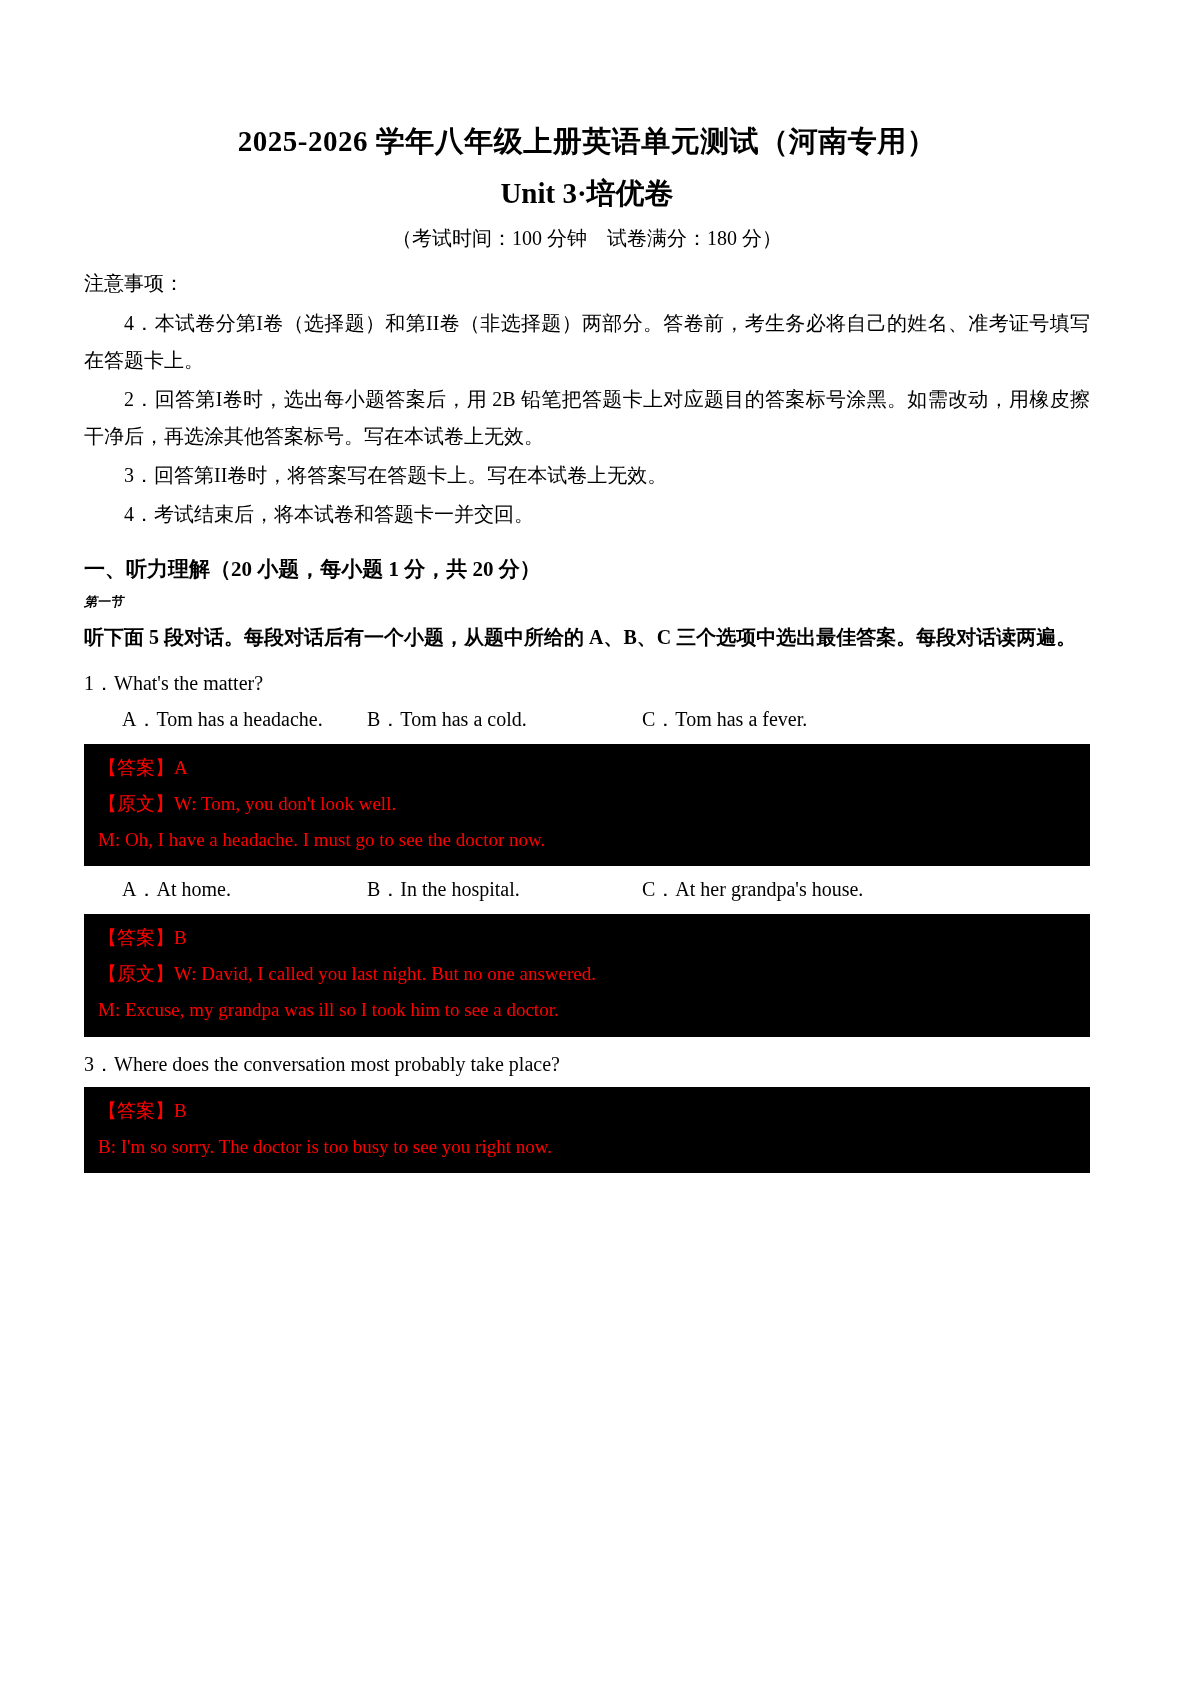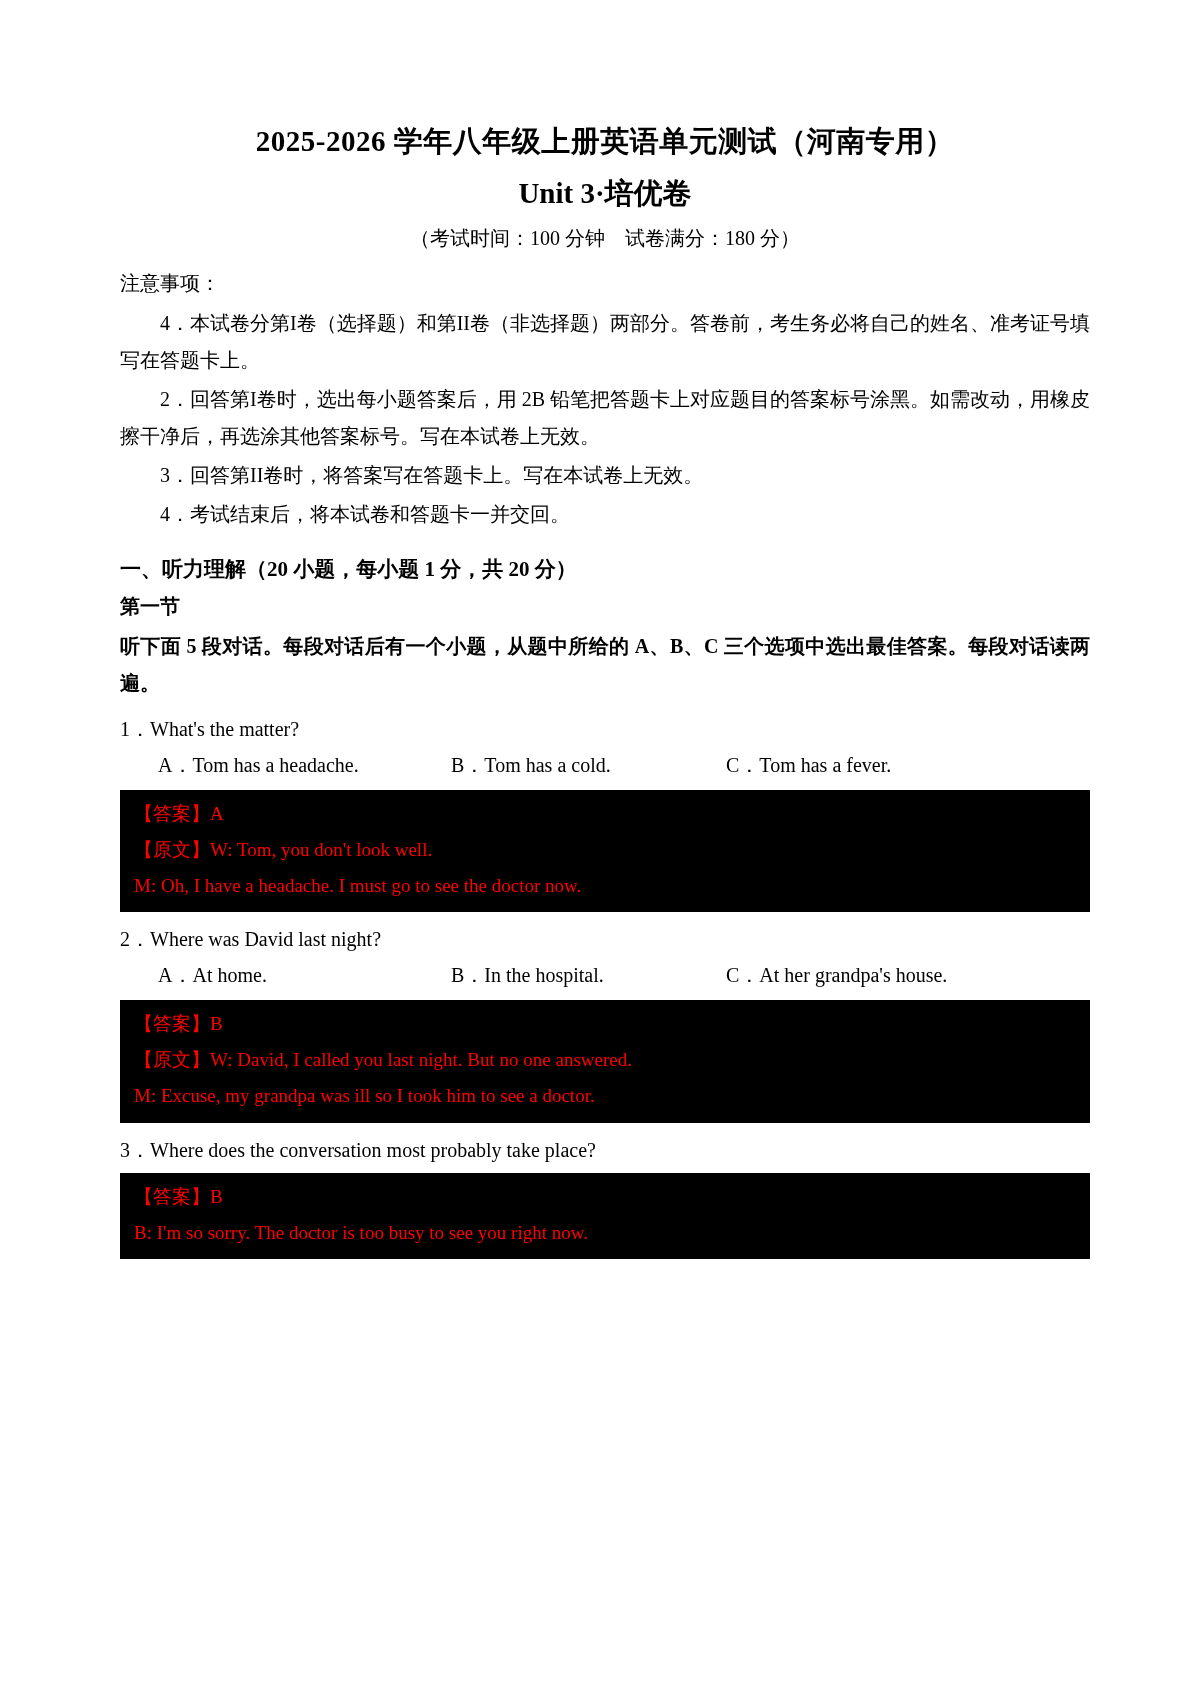--- a/index.html
+++ b/index.html
@@ -11,21 +11,21 @@
     font-family: "Liberation Serif", serif;
     color: #000000;
   }
   .page {
     position: relative;
     width: 1190px;
     height: 1682px;
     margin: 0 auto;
     background: #ffffff;
     box-sizing: border-box;
-    padding: 120px 100px 60px 120px;
+    padding: 120px 100px 60px 84px;
     overflow: hidden;
   }
   .doc-title {
     text-align: center;
     font-weight: bold;
     font-size: 29px;
     line-height: 1.5;
     margin: 0 0 4px 0;
     letter-spacing: 0.5px;
   }
@@ -51,23 +51,24 @@
     margin: 0 0 2px 0;
     text-indent: 40px;
     text-align: justify;
   }
   .section-head {
     font-size: 21px;
     font-weight: bold;
     margin: 22px 0 10px 0;
   }
   .subsection-head {
-    font-size: 20px;
+    font-size: 13px;
     font-weight: bold;
     margin: 8px 0 8px 0;
+    font-style: italic;
   }
   .instruction {
     font-size: 20px;
     font-weight: bold;
     line-height: 1.85;
     margin: 0 0 10px 0;
     text-align: justify;
   }
   .question {
     font-size: 20px;
@@ -79,21 +80,21 @@
     line-height: 1.7;
     margin: 0 0 8px 0;
     display: flex;
     padding-left: 38px;
     box-sizing: border-box;
   }
   .opt {
     display: inline-block;
   }
   .opt-a { width: 245px; }
-  .opt-b { width: 275px; margin-left: 48px; }
+  .opt-b { width: 275px; }
   .opt-c { flex: 1; }
   .answer-block {
     background: #000000;
     padding: 6px 14px 8px 14px;
     margin: 6px 0 6px 0;
   }
   .answer-line {
     color: #ff0000;
     font-size: 19px;
     line-height: 1.9;
@@ -133,23 +134,20 @@
   <div class="answer-block">
     <p class="answer-line">
       <span class="tag">【答案】</span><span>A</span>
     </p>
     <p class="answer-line">
       <span class="tag">【原文】</span><span>W: Tom, you don't look well.</span>
     </p>
     <p class="answer-line">M: Oh, I have a headache. I must go to see the doctor now.</p>
   </div>
 
-  <div class="question">
-    <span>2．</span><span>Where was David last night?</span>
-  </div>
   <div class="options">
     <span class="opt opt-a">A．At home.</span>
     <span class="opt opt-b">B．In the hospital.</span>
     <span class="opt opt-c">C．At her grandpa's house.</span>
   </div>
   <div class="answer-block">
     <p class="answer-line">
       <span class="tag">【答案】</span><span>B</span>
     </p>
     <p class="answer-line">

